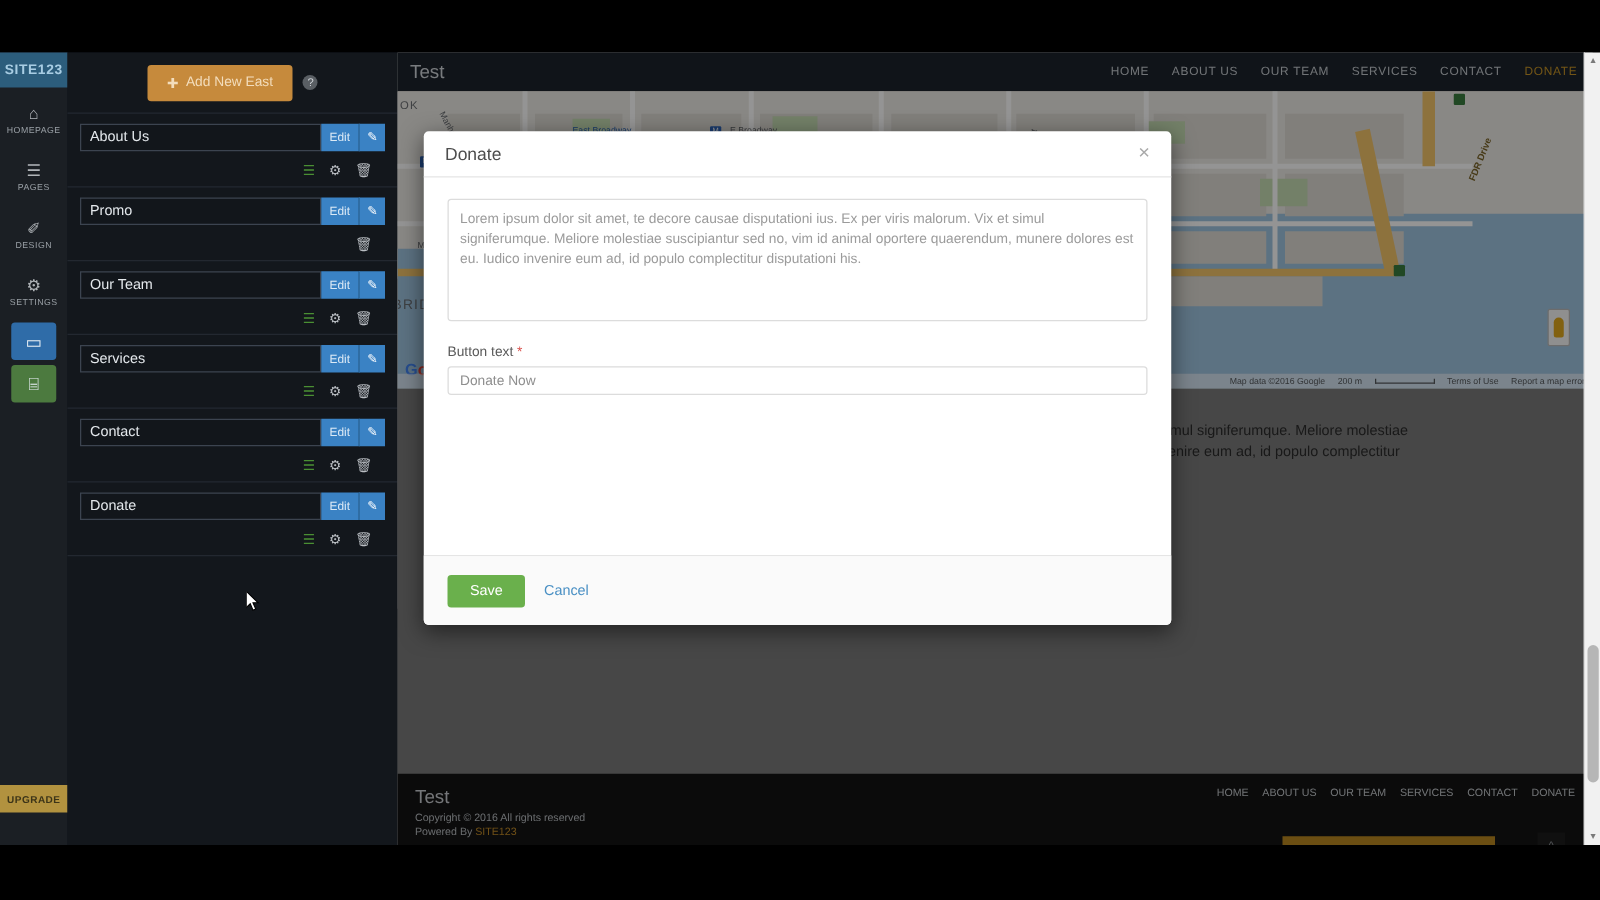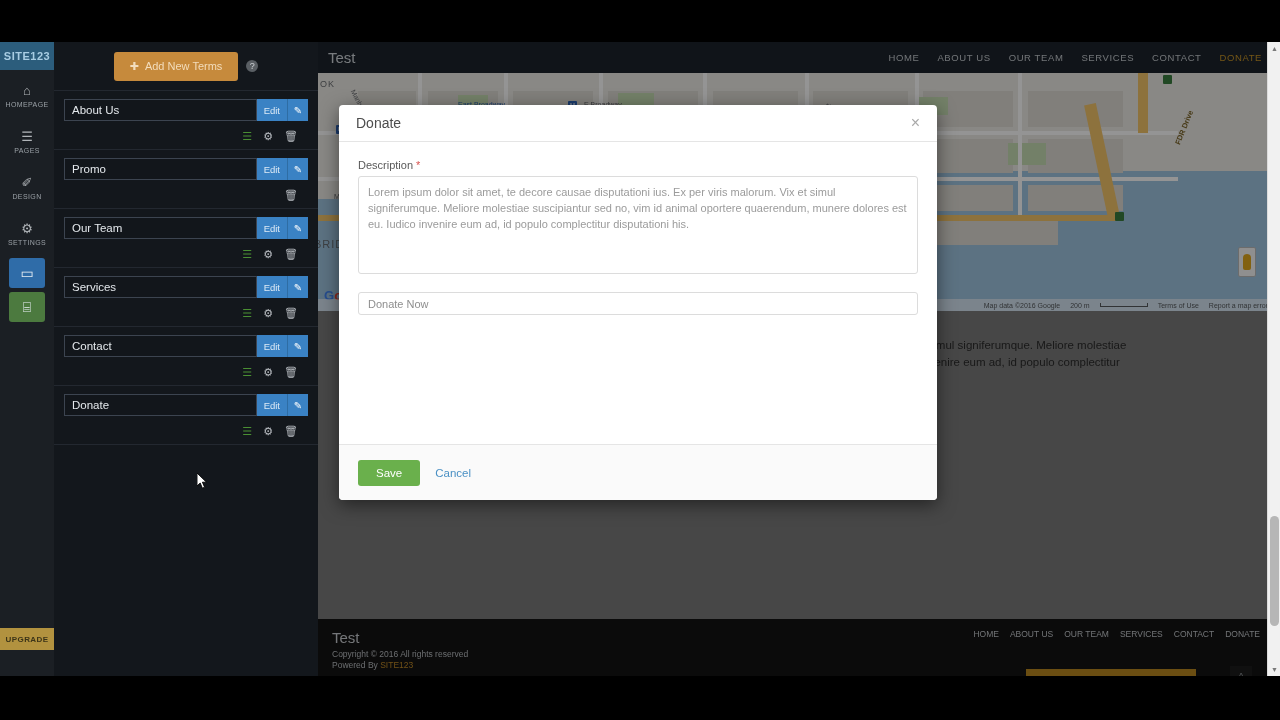--- a/index.html
+++ b/index.html
@@ -250,21 +250,21 @@
         <span>⌸</span>
       </div>
 
       <div class="rail-upgrade">UPGRADE</div>
     </div>
 
     <div class="pages-panel">
       <div class="pages-head">
         <button class="add-page-btn">
           <span>✚</span>
-          <span>Add New Terms</span>
+          <span>Add New East</span>
         </button>
         <span class="help-dot">?</span>
       </div>
 
       <div class="page-row">
         <div class="pr-top">
           <input class="pr-input" value="About Us" style="">
           <button class="pr-edit">Edit</button>
           <span class="pr-pencil">✎</span>
         </div>
@@ -477,28 +477,28 @@
     <div class="overlay"></div>
 
     <div class="modal">
       <div class="modal-head">
         <div class="modal-title">Donate</div>
         <button class="modal-close">×</button>
       </div>
 
       <div class="modal-body">
         <div class="f-group">
+          <textarea class="f-textarea" style="">Lorem ipsum dolor sit amet, te decore causae disputationi ius. Ex per viris malorum. Vix et simul signiferumque. Meliore molestiae suscipiantur sed no, vim id animal oportere quaerendum, munere dolores est eu. Iudico invenire eum ad, id populo complectitur disputationi his.</textarea>
+        </div>
+
+        <div class="f-group">
           <div class="f-label">
-            <span>Description</span>
+            <span>Button text</span>
             <span class="req">*</span>
           </div>
-          <textarea class="f-textarea" style="">Lorem ipsum dolor sit amet, te decore causae disputationi ius. Ex per viris malorum. Vix et simul signiferumque. Meliore molestiae suscipiantur sed no, vim id animal oportere quaerendum, munere dolores est eu. Iudico invenire eum ad, id populo complectitur disputationi his.</textarea>
-        </div>
-
-        <div class="f-group">
           <input class="f-input" value="Donate Now" style="">
         </div>
 
       </div>
 
       <div class="modal-foot">
         <button class="btn-save">Save</button>
         <button class="btn-cancel">Cancel</button>
       </div>
     </div>

